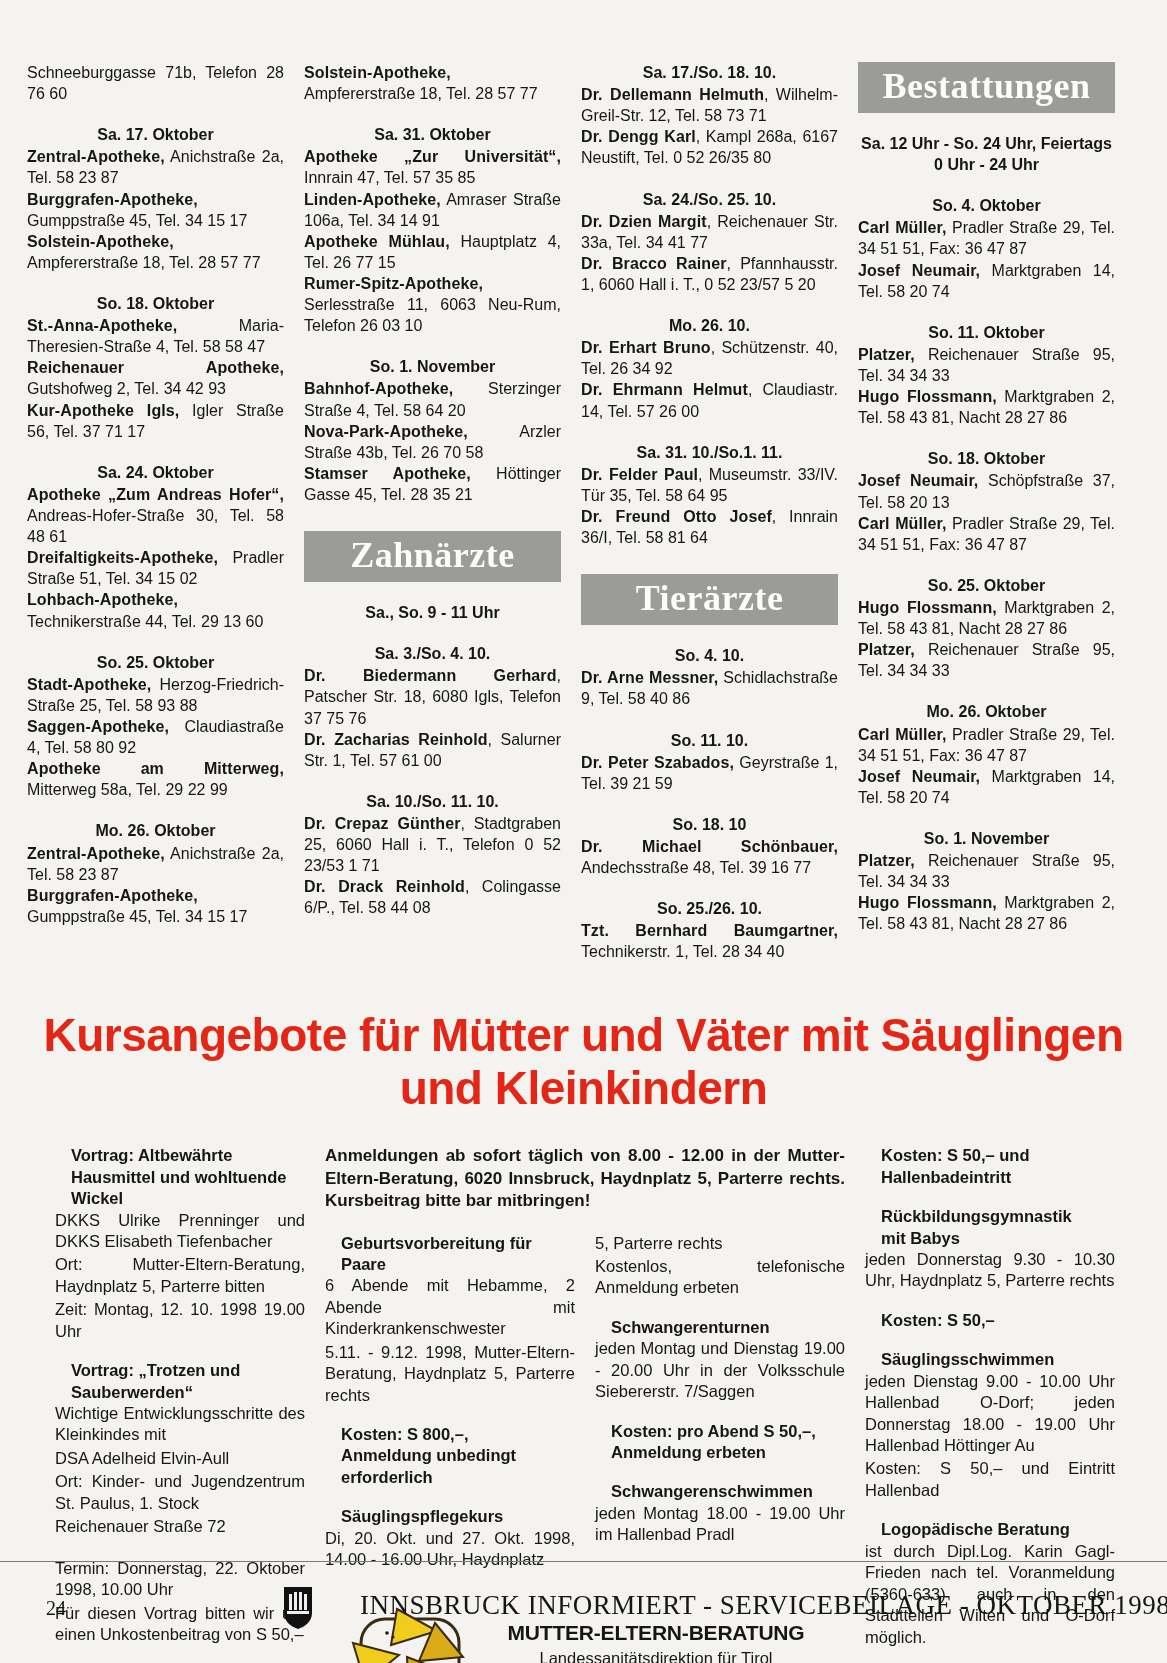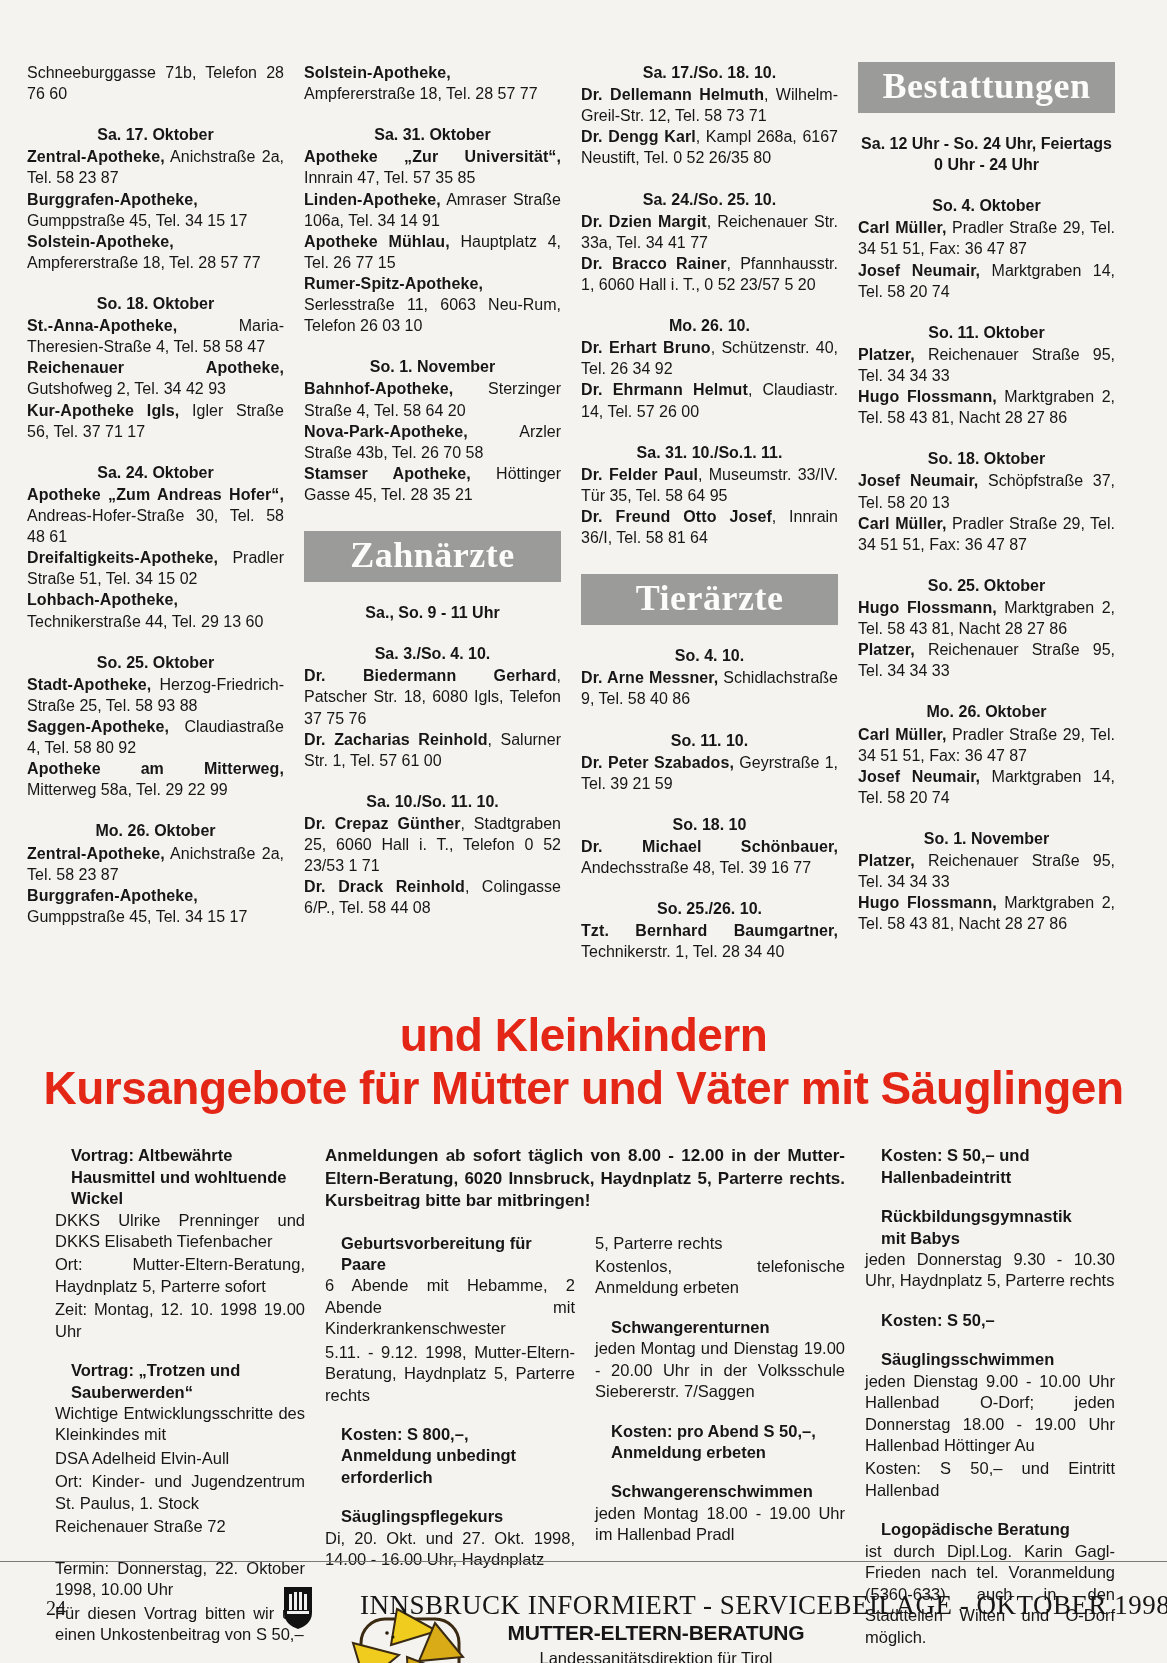--- a/index.html
+++ b/index.html
@@ -154,29 +154,29 @@
       <p class="date">Mo. 26. Oktober</p>
       <p class="entry"><b>Carl Müller,</b> Pradler Straße 29, Tel. 34 51 51, Fax: 36 47 87</p>
       <p class="entry"><b>Josef Neumair,</b> Marktgraben 14, Tel. 58 20 74</p>
       <p class="date">So. 1. November</p>
       <p class="entry"><b>Platzer,</b> Reichenauer Straße 95, Tel. 34 34 33</p>
       <p class="entry"><b>Hugo Flossmann,</b> Marktgraben 2, Tel. 58 43 81, Nacht 28 27 86</p>
     </div>
 </div>
 
 <div class="headline">
+  <div>Kursangebote für Mütter und Väter mit Säuglingen</div>
   <div>und Kleinkindern</div>
-  <div>Kursangebote für Mütter und Väter mit Säuglingen</div>
 </div>
 
 <div class="courses">
   <div data-list="courses.col1">
       <p class="chead">Vortrag: Altbewährte Hausmittel und wohltuende Wickel</p>
       <p class="plain">DKKS Ulrike Prenninger und DKKS Elisabeth Tiefenbacher</p>
-      <p class="plain">Ort: Mutter-Eltern-Beratung, Haydnplatz 5, Parterre sofort</p>
+      <p class="plain">Ort: Mutter-Eltern-Beratung, Haydnplatz 5, Parterre bitten</p>
       <p class="plain">Zeit: Montag, 12. 10. 1998 19.00 Uhr</p>
       <p class="chead">Vortrag: „Trotzen und Sauberwerden“</p>
       <p class="plain">Wichtige Entwicklungsschritte des Kleinkindes mit</p>
       <p class="plain">DSA Adelheid Elvin-Aull</p>
       <p class="plain">Ort: Kinder- und Jugendzentrum St. Paulus, 1. Stock</p>
       <p class="plain">Reichenauer Straße 72</p>
       <div class="vspace"></div>
       <p class="plain">Termin: Donnerstag, 22. Oktober 1998, 10.00 Uhr</p>
       <p class="plain">Für diesen Vortrag bitten wir um einen Unkostenbeitrag von S 50,–</p>
     </div>

